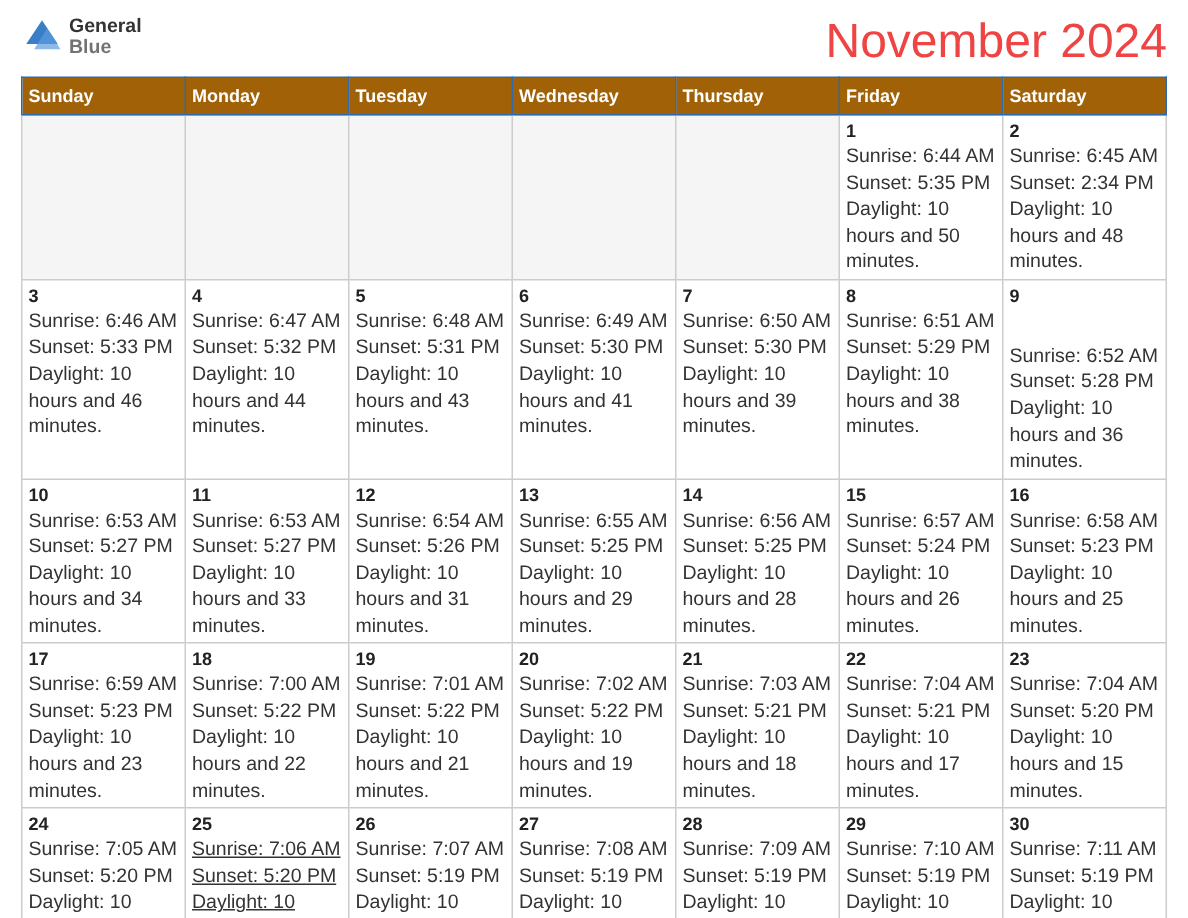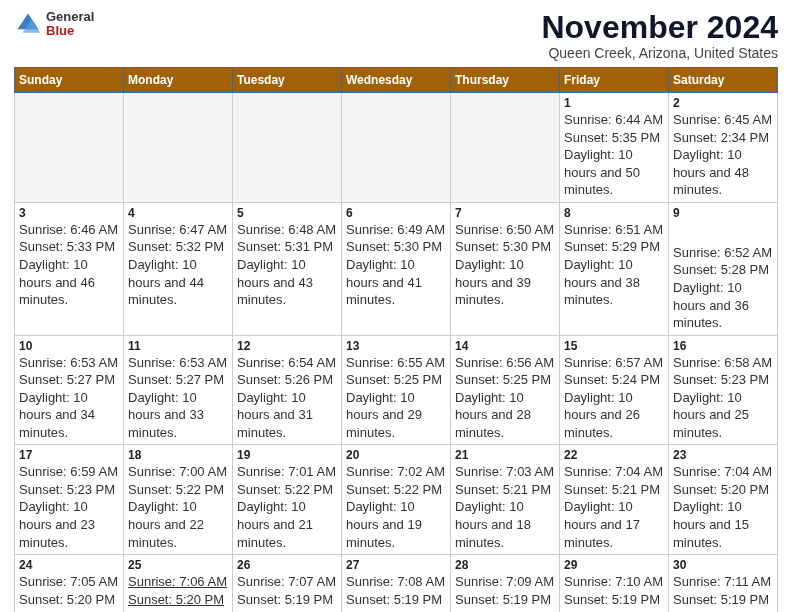--- a/index.html
+++ b/index.html
@@ -27,33 +27,33 @@
       align-items: center;
     }
     .logo-text {
       display: flex;
       flex-direction: column;
       font-size: 13px;
       font-weight: bold;
       line-height: 1.1;
     }
     .logo-general { color: #333; }
-    .logo-blue { color: #b91c1c; }
+    .logo-blue { color: #737373; }
     .logo-icon {
       width: 28px;
       height: 28px;
       margin-right: 4px;
     }
     .title-area {
       text-align: right;
     }
     .month-title {
       font-size: 32px;
-      font-weight: bold;
-      color: #0f172a;
+      font-weight: normal;
+      color: #ef4444;
       line-height: 1.1;
     }
     .location {
       font-size: 14px;
       color: #444;
     }
     .calendar {
       width: 100%;
       border-collapse: collapse;
       border: 1px solid #ccc;
@@ -106,21 +106,20 @@
         <polygon points="16,4 28,22 4,22" fill="#3a7dc9"></polygon>
         <polygon points="20,10 30,26 10,26" fill="#5a9de0" opacity="0.7"></polygon>
       </svg>
       <div class="logo-text">
         <span class="logo-general">General</span>
         <span class="logo-blue">Blue</span>
       </div>
     </div>
     <div class="title-area">
       <div class="month-title">November 2024</div>
-      <div class="location">Queen Creek, Arizona, United States</div>
     </div>
   </div>
 
   <table class="calendar">
     <thead>
       <tr>
       <th>Sunday</th>
           <th>Monday</th>
           <th>Tuesday</th>
           <th>Wednesday</th>

